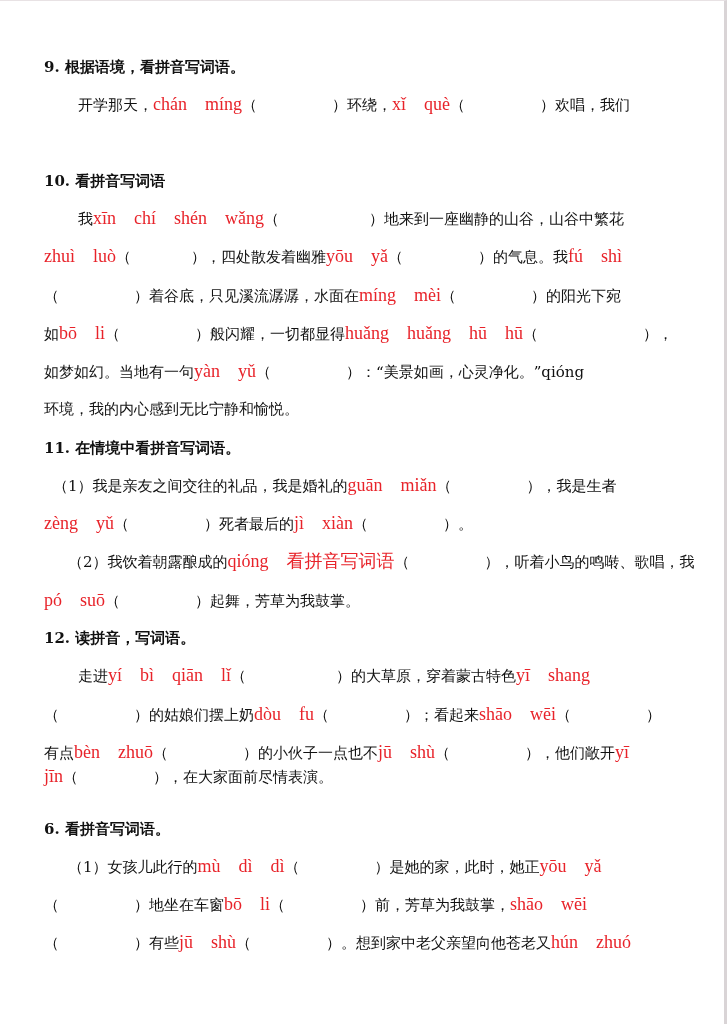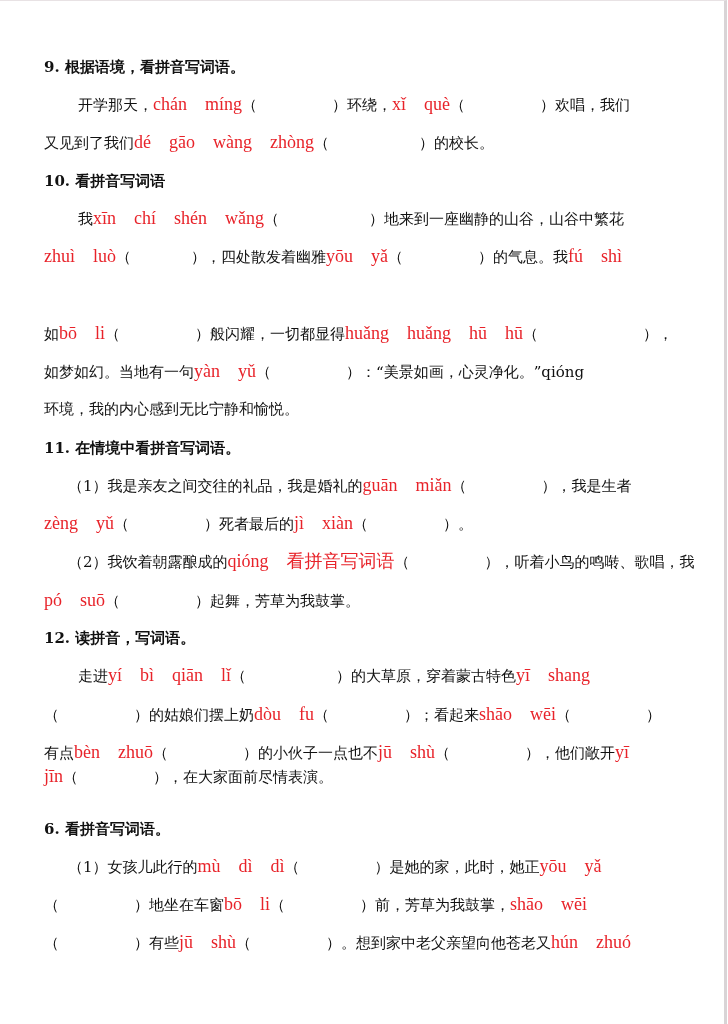--- a/index.html
+++ b/index.html
@@ -16,47 +16,47 @@
 <body>
 
 <div class="page">
 
   <div class="line title" style="top:56px">
     <span>9.</span> <span>根据语境，看拼音写词语。</span>
   </div>
   <div class="line indent" style="top:93px">
     <span>开学那天，</span><span class="py">chán　míng</span><span>（　　　　　）环绕，</span><span class="py">xǐ　què</span><span>（　　　　　）欢唱，我们</span>
   </div>
-  <div class="line" style="top:131px">
-    <span>又见到了我们</span><span class="py">dé　gāo　wàng　zhòng</span><span>（　　　　　　）的校长。</span>
-  </div>
 
   <div class="line title" style="top:170px">
     <span>10.</span> <span>看拼音写词语</span>
   </div>
   <div class="line indent" style="top:207px">
     <span>我</span><span class="py">xīn　chí　shén　wǎng</span><span>（　　　　　　）地来到一座幽静的山谷，山谷中繁花</span>
   </div>
   <div class="line" style="top:245px">
     <span class="py">zhuì　luò</span><span>（　　　　），四处散发着幽雅</span><span class="py">yōu　yǎ</span><span>（　　　　　）的气息。我</span><span class="py">fú　shì</span>
+  </div>
+  <div class="line" style="top:284px">
+    <span>（　　　　　）着谷底，只见溪流潺潺，水面在</span><span class="py">míng　mèi</span><span>（　　　　　）的阳光下宛</span>
   </div>
   <div class="line" style="top:322px">
     <span>如</span><span class="py">bō　li</span><span>（　　　　　）般闪耀，一切都显得</span><span class="py">huǎng　huǎng　hū　hū</span><span>（　　　　　　　），</span>
   </div>
   <div class="line" style="top:360px">
     <span>如梦如幻。当地有一句</span><span class="py">yàn　yǔ</span><span>（　　　　　）：“美景如画，心灵净化。”qióng</span>
   </div>
   <div class="line" style="top:398px">
     <span>环境，我的内心感到无比宁静和愉悦。</span>
   </div>
 
   <div class="line title" style="top:437px">
     <span>11.</span> <span>在情境中看拼音写词语。</span>
   </div>
-  <div class="line" style="top:474px;left:68px">
+  <div class="line" style="top:474px;left:53px">
     <span>（1）我是亲友之间交往的礼品，我是婚礼的</span><span class="py">guān　miǎn</span><span>（　　　　　），我是生者</span>
   </div>
   <div class="line" style="top:512px">
     <span class="py">zèng　yǔ</span><span>（　　　　　）死者最后的</span><span class="py">jì　xiàn</span><span>（　　　　　）。</span>
   </div>
   <div class="line" style="top:550px;left:68px">
     <span>（2）我饮着朝露酿成的</span><span class="py">qióng　看拼音写词语</span><span>（　　　　　），听着小鸟的鸣啭、歌唱，我</span>
   </div>
   <div class="line" style="top:589px">
     <span class="py">pó　suō</span><span>（　　　　　）起舞，芳草为我鼓掌。</span>

